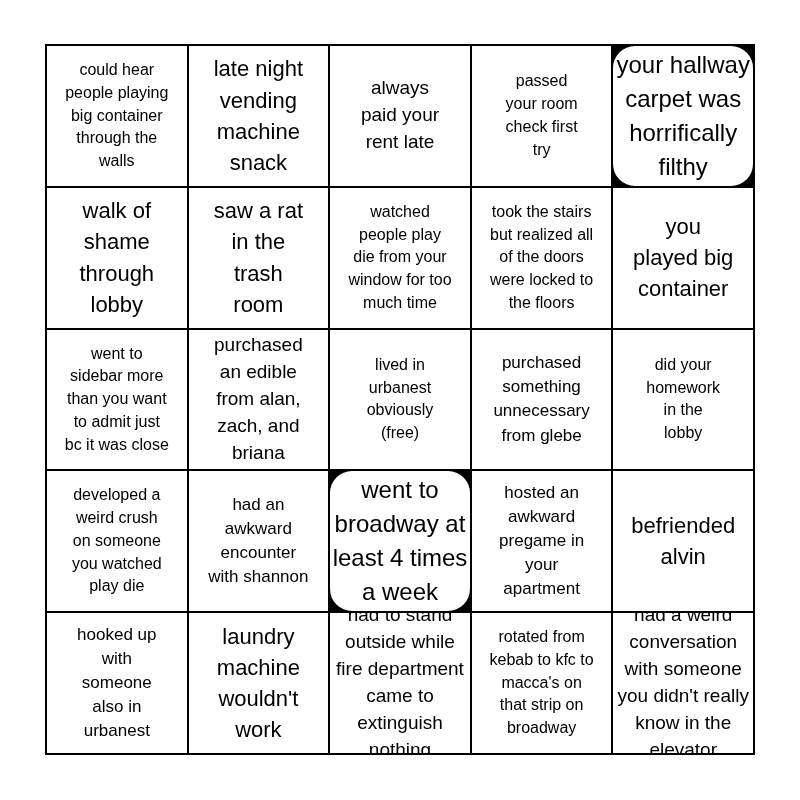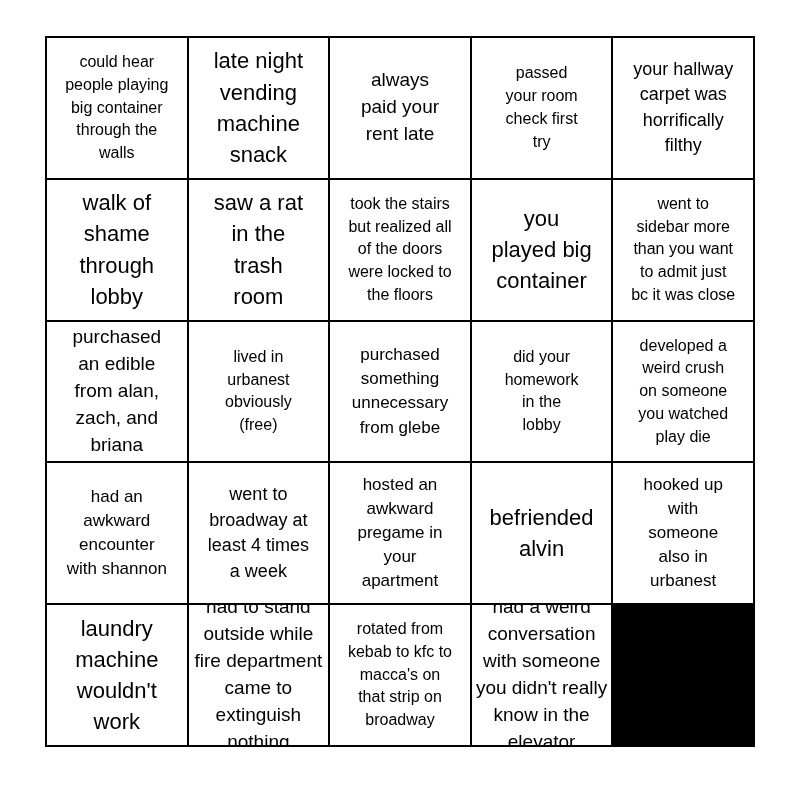--- a/index.html
+++ b/index.html
@@ -12,21 +12,21 @@
   }
   .stage {
     position: relative;
     width: 800px;
     height: 800px;
     background: #ffffff;
   }
   .card {
     position: absolute;
     left: 45px;
-    top: 36px;
+    top: 44px;
     width: 710px;
     height: 711px;
     background: #000000;          
     display: grid;
     grid-template-columns: repeat(5, 1fr);
     grid-template-rows: repeat(5, 1fr);
     gap: 2px;
     padding: 2px;
     box-sizing: border-box;
   }
@@ -42,21 +42,21 @@
     overflow: hidden;
     cursor: pointer;
   }
   .cell span {
     white-space: pre-line;
     line-height: 1.42;
   }
   .s15 { font-size: 19px; }
   .s16 { font-size: 16px; }
   .s17 { font-size: 17px; }
-  .s18 { font-size: 18px; }
+  .s18 { font-size: 24px; border-radius: 22px; }
   .s19 { font-size: 19px; }
   .s21 { font-size: 16px; }
   .s22 { font-size: 22px; }
   .s23 { font-size: 19px; }
 </style>
 </head>
 <body>
 
 <div class="stage">
   <div class="card">
@@ -98,20 +98,27 @@
 through
 lobby</span>
       </div>
     <div class="cell s22">
         <span>saw a rat
 in the
 trash
 room</span>
       </div>
     <div class="cell s16">
+        <span>watched
+people play
+die from your
+window for too
+much time</span>
+      </div>
+    <div class="cell s16">
         <span>took the stairs
 but realized all
 of the doors
 were locked to
 the floors</span>
       </div>
     <div class="cell s22">
         <span>you
 played big
 container</span>

